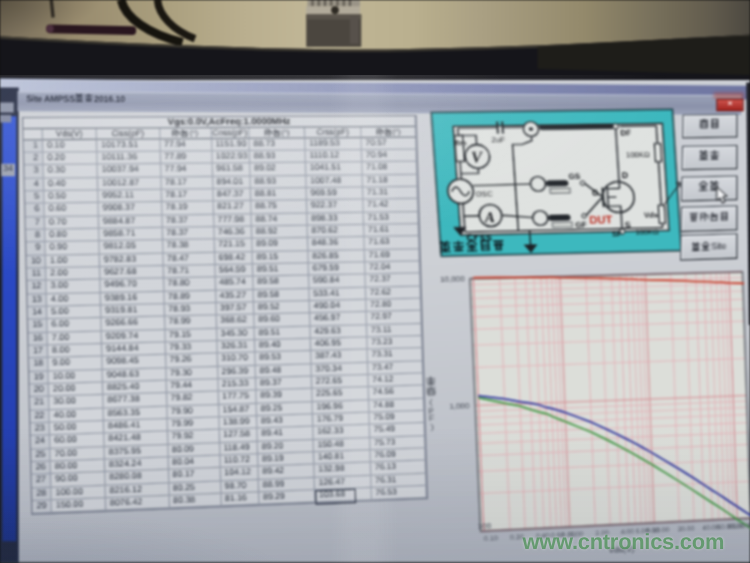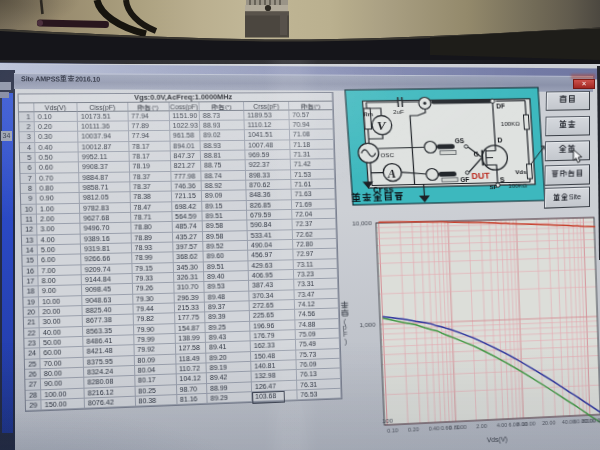--- a/index.html
+++ b/index.html
@@ -718,12 +718,13 @@
 </svg>
 </div>
 
 <div style="position:absolute;left:0;top:60px;width:600px;height:390px;pointer-events:none;background:
 radial-gradient(ellipse 420px 190px at 20% 10%,rgba(255,255,255,0.16),rgba(255,255,255,0) 70%),
 radial-gradient(ellipse 300px 150px at 55% 5%,rgba(255,255,255,0.10),rgba(255,255,255,0) 70%),
 radial-gradient(ellipse 400px 150px at 4% 112%,rgba(28,44,78,0.18),rgba(28,44,78,0) 60%),
 linear-gradient(90deg,rgba(255,255,255,0) 44%,rgba(255,255,255,0.07) 47%,rgba(255,255,255,0.07) 50%,rgba(255,255,255,0) 53%),
 linear-gradient(180deg,rgba(22,32,58,0) 72%,rgba(22,32,58,0.06) 88%,rgba(22,32,58,0.10) 100%)"></div>
 
+<div style="position:absolute;left:418px;top:423px;width:175px;font-size:17.5px;font-weight:bold;letter-spacing:-0.2px;color:rgba(50,130,62,0.63);text-shadow:0 0 2.5px rgba(230,242,230,0.55)">www.cntronics.com</div>
 </div>
 </body></html>

